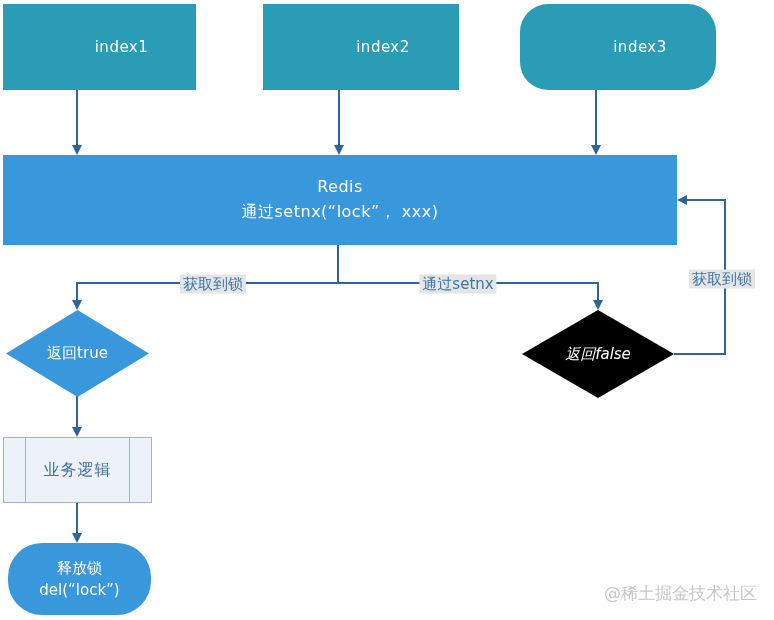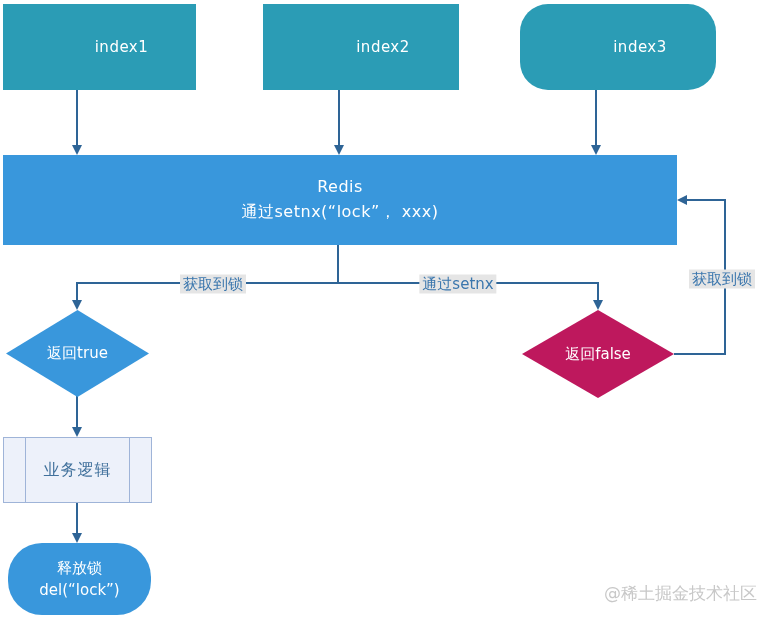--- a/index.html
+++ b/index.html
@@ -35,21 +35,21 @@
     line-height: 1.55;
     letter-spacing: 0.5px;
   }
 
   .diamond {
     color: #ffffff;
     font-size: 15px;
     clip-path: polygon(50% 0, 100% 50%, 50% 100%, 0 50%);
   }
   .diamond-true  { left: 6px;   top: 310px; width: 143px; height: 87px; background: #3997dc; }
-  .diamond-false { left: 522px; top: 310px; width: 152px; height: 88px; background: #be185d; }
+  .diamond-false { left: 522px; top: 310px; width: 152px; height: 88px; background: #000000; font-style: italic; }
 
   .box-business {
     left: 3px; top: 437px; width: 147px; height: 64px;
     background: #edf1fa;
     border: 1px solid #9fb4d8;
     color: #41719c;
     font-size: 16px;
     letter-spacing: 1px;
   }
   .box-business .inner-rule {

